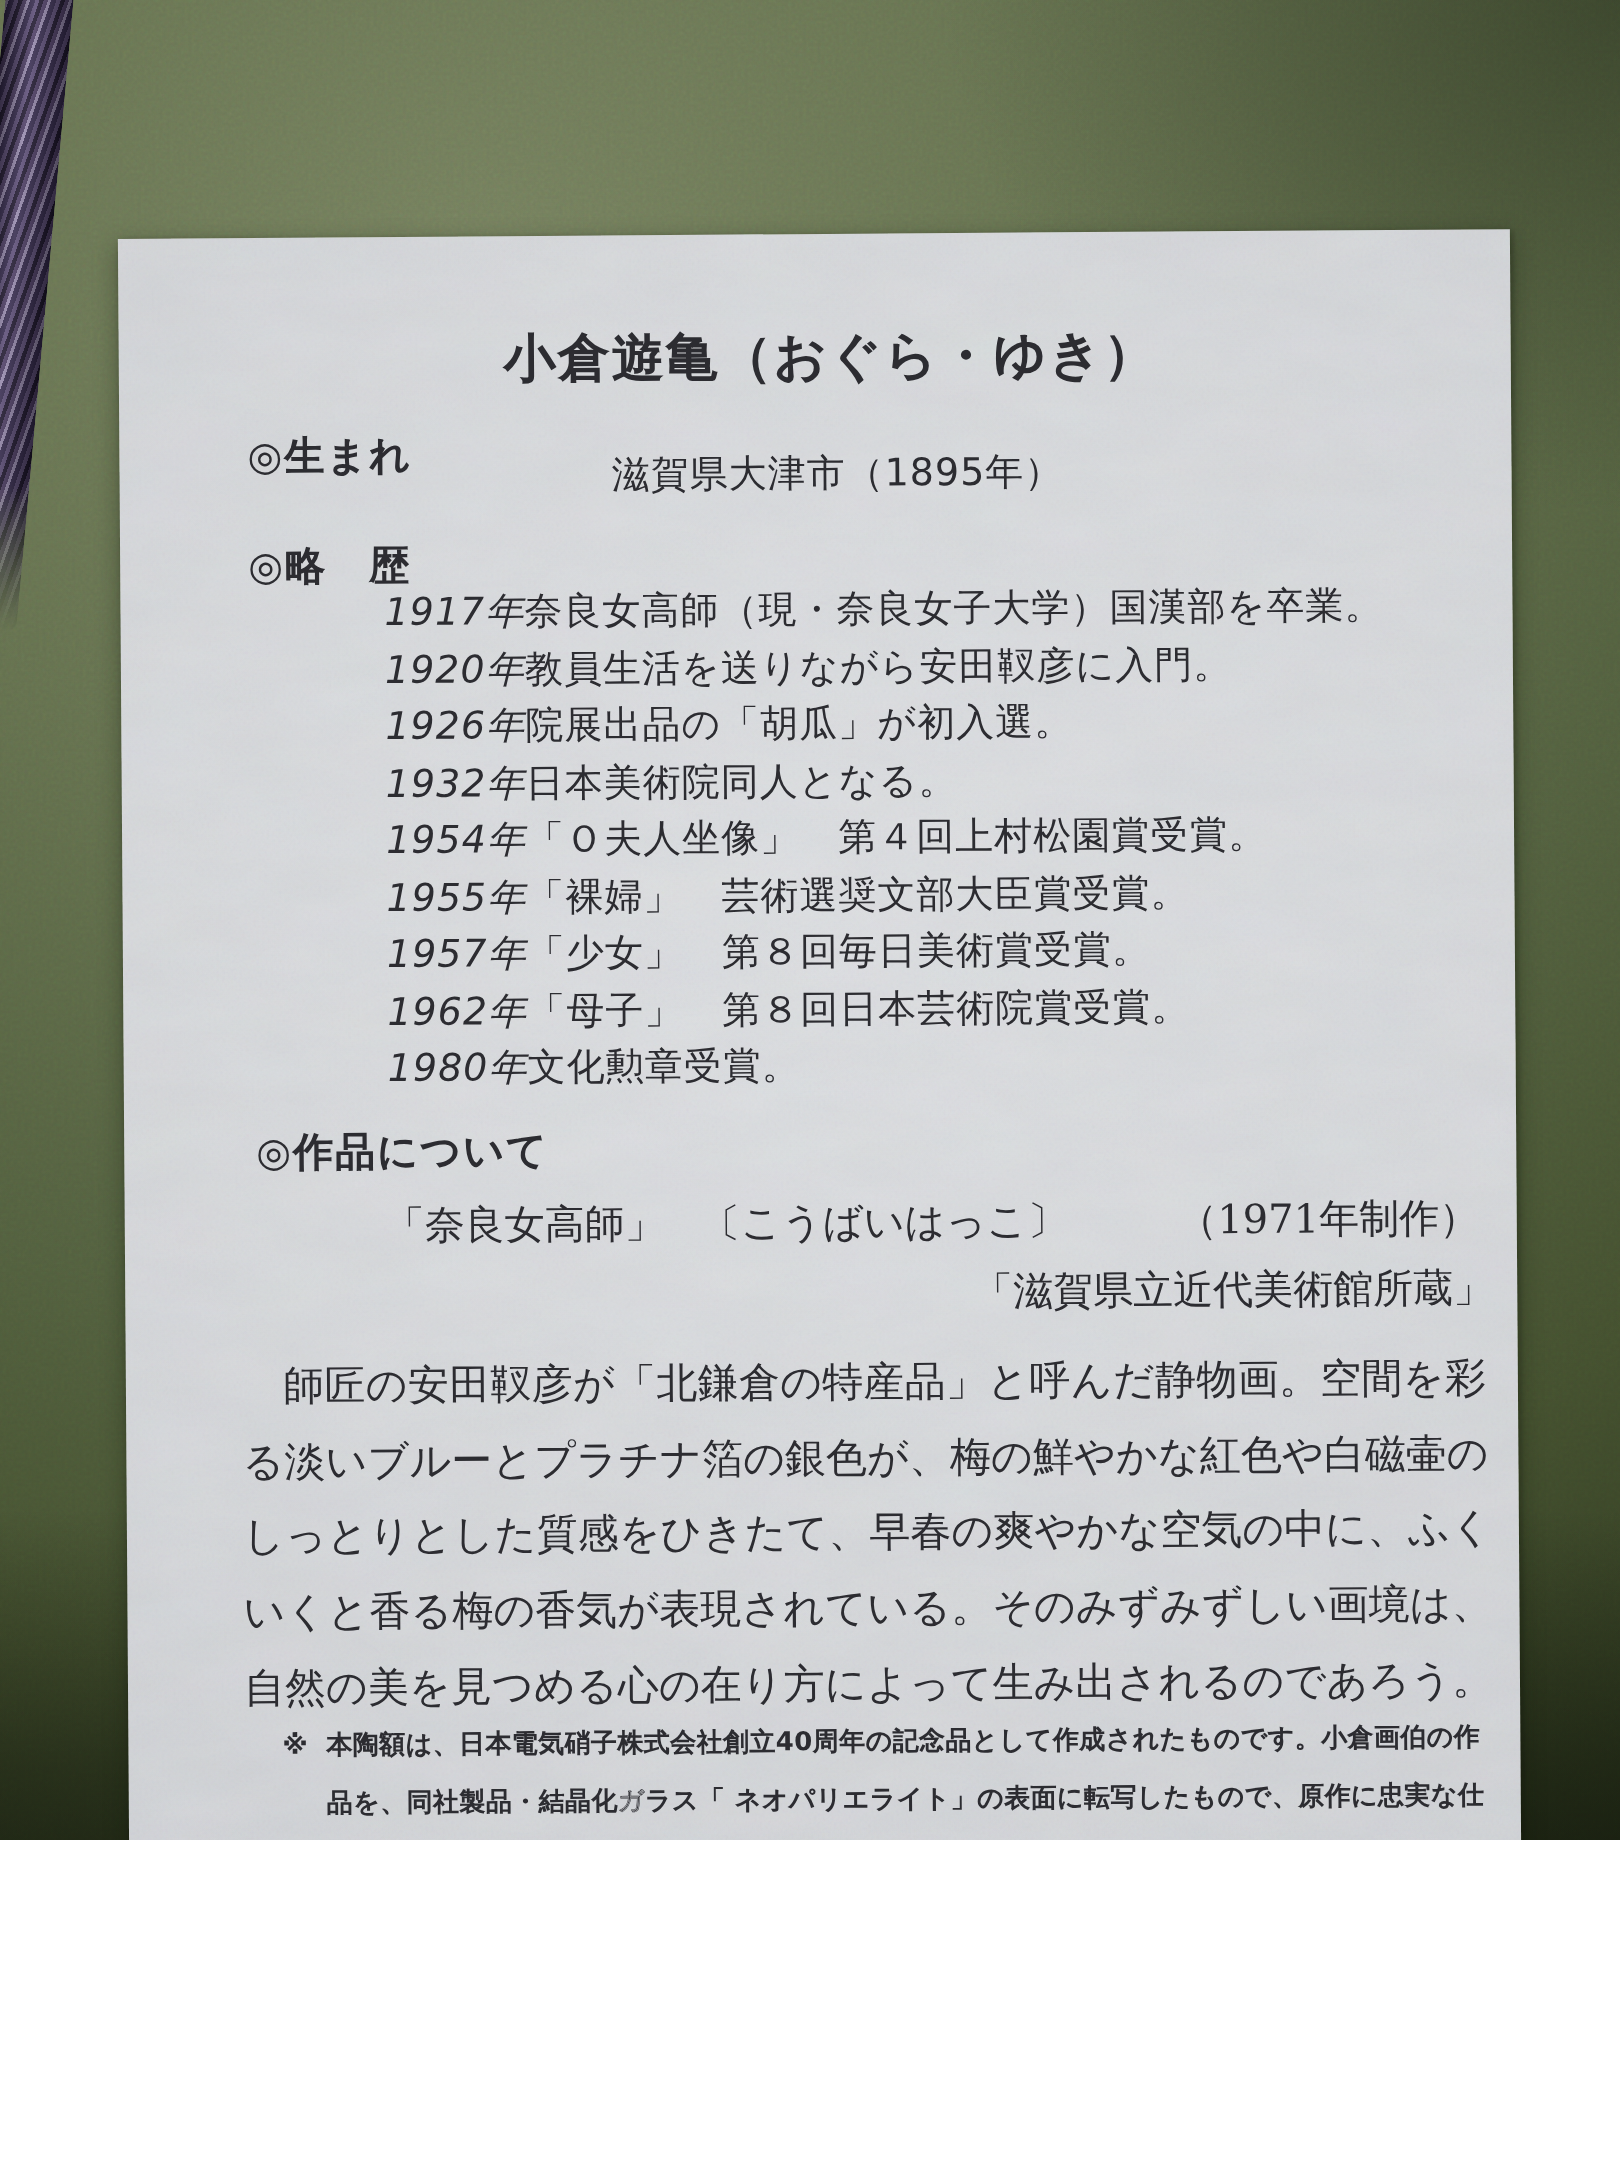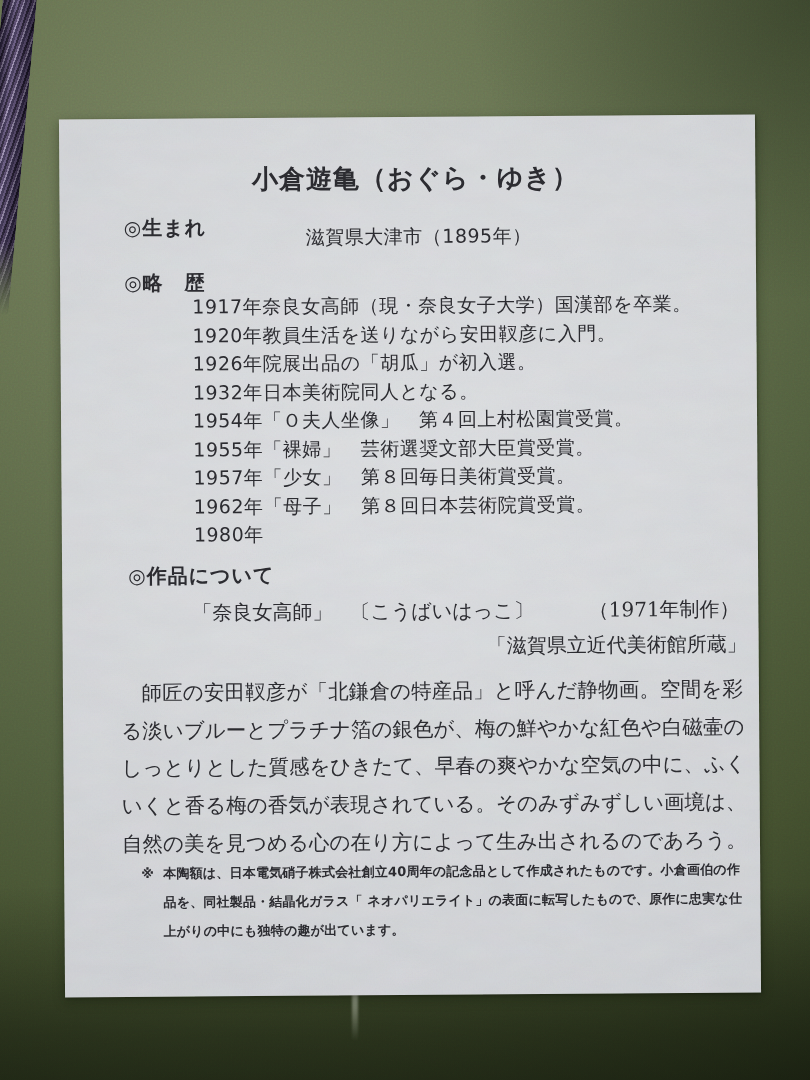--- a/index.html
+++ b/index.html
@@ -1,17 +1,17 @@
 <!DOCTYPE html>
 <html><head>
 <meta charset="utf-8">
 <style>
   html,body{margin:0;padding:0;width:810px;height:1080px;overflow:hidden;
     font-family:"DejaVu Sans",sans-serif;}
-  .photo{position:relative;width:810px;height:1080px;overflow:hidden;
+  .photo{position:relative;width:810px;height:920px;overflow:hidden;
     background:
       radial-gradient(140% 105% at 30% 14%, #76815f 0%, #65714f 30%, #53603f 55%, #44502f 75%, #313b21 92%, #272f1b 100%);
   }
   .bg-shade-tr{position:absolute;inset:0;
     background:radial-gradient(60% 40% at 100% 0%, rgba(20,26,14,.38) 0%, rgba(20,26,14,0) 70%);}
   .bg-shade-bottom{position:absolute;inset:0;
     background:linear-gradient(to bottom, rgba(0,0,0,0) 82%, rgba(8,12,4,.42) 96%, rgba(8,12,4,.5) 100%);}
   .bg-noise{position:absolute;inset:0;opacity:.10;mix-blend-mode:overlay;pointer-events:none;}
 
   
@@ -45,21 +45,21 @@
   .title{top:44px;left:0;right:0;text-align:center;padding-left:16px;
     font-size:26px;font-weight:bold;letter-spacing:1px;}
   .label{font-size:20px;font-weight:bold;letter-spacing:1px;}
   .gothic{font-size:19px;letter-spacing:.5px;}
   .birth-label{top:96px;left:64px;}
   .birth-value{top:107px;left:246px;}
   .hist-label{top:151px;left:64px;text-align:center;}
 
   .history{position:absolute;top:174px;left:0;width:100%;}
   .h-row{position:relative;height:28.5px;line-height:28.5px;font-size:19px;letter-spacing:.5px;}
-  .h-year{position:absolute;left:132px;}
+  .h-year{position:absolute;left:132px;font-style:italic;}
   .h-text{position:absolute;left:202px;}
 
   .about-label{top:444px;left:66px;}
   .work-line{top:481px;left:130px;font-family:"DejaVu Serif",serif;font-size:20px;}
   .work-line .g1{display:inline-block;width:18px;}
   .work-line .g2{display:inline-block;width:55px;}
   .collection{top:516px;right:12px;font-family:"DejaVu Serif",serif;font-size:20px;}
 
   .desc{position:absolute;top:556px;left:58px;width:622px;
     font-family:"DejaVu Serif",serif;font-size:20.5px;color:#28282e;}
@@ -143,20 +143,21 @@
       <div class="h-row">
         <span class="h-year">1957年</span>
         <span class="h-text">「少女」　第８回毎日美術賞受賞。</span>
       </div>
       <div class="h-row">
         <span class="h-year">1962年</span>
         <span class="h-text">「母子」　第８回日本芸術院賞受賞。</span>
       </div>
       <div class="h-row">
         <span class="h-year">1980年</span>
+        <span class="h-text">文化勲章受賞。</span>
       </div>
     </div>
 
     <div class="abs label about-label">◎作品について</div>
 
     <div class="abs work-line">
       <span>「奈良女高師」</span><span class="g1"></span><span>〔こうばいはっこ〕</span><span class="g2"></span><span>（1971年制作）</span>
     </div>
 
     <div class="abs collection">「滋賀県立近代美術館所蔵」</div>

